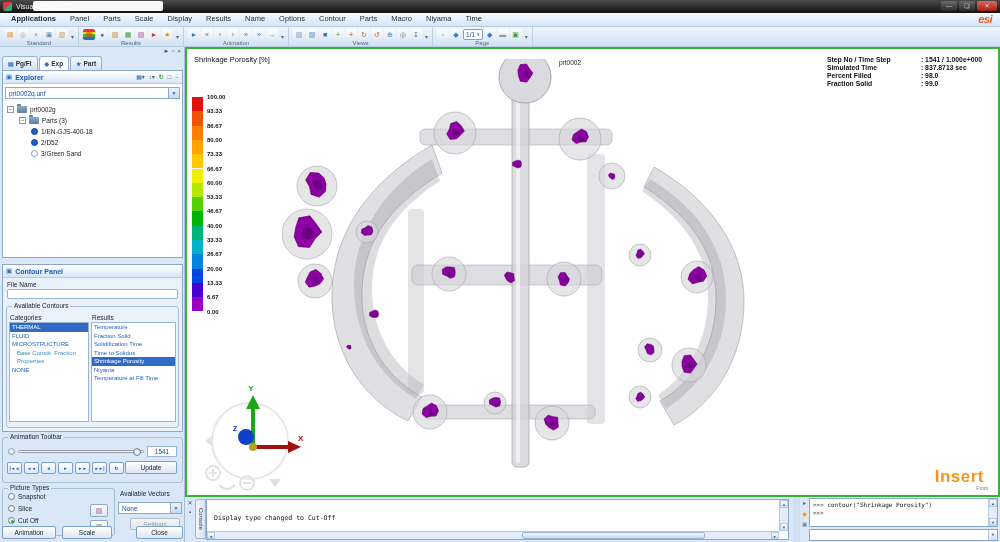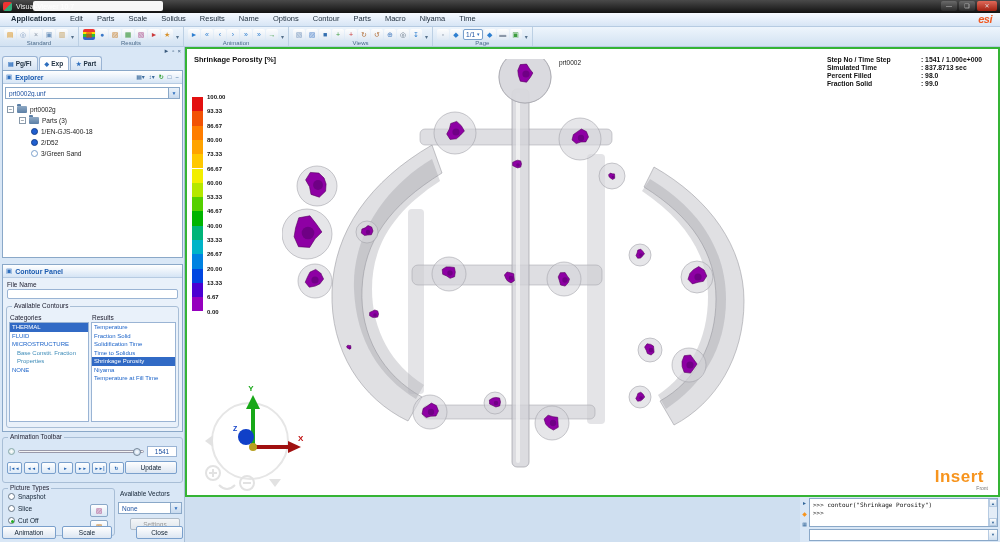--- a/index.html
+++ b/index.html
@@ -93,21 +93,21 @@
   .av-label{position:absolute;left:120px;top:443px;font-size:6.5px;color:#123}
   .av-combo{position:absolute;left:118px;top:455px;width:64px;height:12px;background:#fff;border:1px solid #8aa8c8;display:flex;align-items:center}
   .av-combo .cv{flex:1;font-size:6.5px;color:#1c50a0;padding-left:3px}
   .av-combo .cbtn{width:11px;height:100%;background:linear-gradient(#eaf2fa,#c8daee);border-left:1px solid #8aa8c8;font-size:5px;color:#2e6fbe;text-align:center;line-height:10px}
   .settings-btn{position:absolute;left:130px;top:471px;width:50px;height:12px;border:1px solid #b0bcc8;border-radius:2px;background:linear-gradient(#f4f6f8,#e0e6ec);font-size:6.5px;color:#999;text-align:center;line-height:11px}
   .bot-btns{position:absolute;left:0;top:479px;width:185px}
   .bot-btn{position:absolute;height:13px;border:1px solid #7aa0cc;border-radius:2px;background:linear-gradient(#fefefe,#dce6f2);font-size:6.5px;color:#123;text-align:center;line-height:12px}
 
   
   .viewport{position:absolute;left:185px;top:47px;width:815px;height:450px;background:#fff;border:2px solid #35b435;overflow:hidden}
-  .contour-title{position:absolute;left:7px;top:6px;font-size:7.5px;font-weight:bold;color:#111}
+  .contour-title{position:absolute;left:7px;top:6px;font-size:7.5px;font-weight:normal;color:#111}
   .legend{position:absolute;left:0;top:0}
   .legend-band{position:absolute;left:5px;width:11px}
   .legend-label{position:absolute;left:20px;font-size:6px;font-weight:bold;color:#111;line-height:6px}
   .info-block{position:absolute;right:16px;top:7px;display:grid;grid-template-columns:92px auto;column-gap:2px;row-gap:1px}
   .info-label{font-size:6.8px;font-weight:bold;color:#111;white-space:nowrap}
   .info-value{font-size:6.8px;font-weight:bold;color:#111;white-space:nowrap}
   .model-label{position:absolute;left:372px;top:10px;font-size:6.5px;color:#222}
   .procast{position:absolute;right:14px;bottom:8px;font-size:17px;font-weight:bold;color:#f7941d;letter-spacing:.5px}
   .front-label{position:absolute;right:10px;bottom:4px;font-size:5px;color:#777}
 
@@ -146,24 +146,24 @@
     <div class="win-btns">
       <div class="win-btn">—</div>
       <div class="win-btn">❏</div>
       <div class="win-btn close">✕</div>
     </div>
   </div>
 
   <div class="menubar">
     <span style="display:flex">
         <span class="menu-item bold">Applications</span>
-        <span class="menu-item">Edit</span>
+        <span class="menu-item">Panel</span>
         <span class="menu-item">Parts</span>
         <span class="menu-item">Scale</span>
-        <span class="menu-item">Solidus</span>
+        <span class="menu-item">Display</span>
         <span class="menu-item">Results</span>
         <span class="menu-item">Name</span>
         <span class="menu-item">Options</span>
         <span class="menu-item">Contour</span>
         <span class="menu-item">Parts</span>
         <span class="menu-item">Macro</span>
         <span class="menu-item">Niyama</span>
         <span class="menu-item">Time</span>
       </span>
     <span class="esi-logo">esi</span>
@@ -542,20 +542,39 @@
       <circle cx="51" cy="58" r="8" fill="#1040c8"></circle>
       <text x="56" y="12" font-size="8" font-weight="bold" fill="#18a818" text-anchor="middle">Y</text>
       <text x="103" y="62" font-size="8" font-weight="bold" fill="#c01010">X</text>
       <text x="38" y="52" font-size="7" font-weight="bold" fill="#1040c8">Z</text>
     </svg>
 
     <div class="procast">Insert</div>
     <div class="front-label">Front</div>
   </div>
 
+  <div class="console-left">
+    <div class="cl-strip">
+      <span>✕</span>
+      <span>▪</span>
+    </div>
+    <div class="v-tab">Console</div>
+    <div class="cl-content">
+      <div class="cl-msg">Display type changed to Cut-Off</div>
+      <div class="vscroll">
+        <div class="sb">▲</div>
+        <div class="sb dn">▼</div>
+      </div>
+      <div class="hscroll">
+        <div class="sb" style="left:0">◄</div>
+        <div class="hs-thumb"></div>
+        <div class="sb" style="right:0">►</div>
+      </div>
+    </div>
+  </div>
 
   <div class="console-right">
     <div class="cr-strip">
       <span class="a1">►</span>
       <span class="a2">◆</span>
       <span class="a3">▦</span>
     </div>
     <div class="cr-content">
       <div style="padding-top:2px">
           <div class="cr-line">&gt;&gt;&gt; contour("Shrinkage Porosity")</div>

